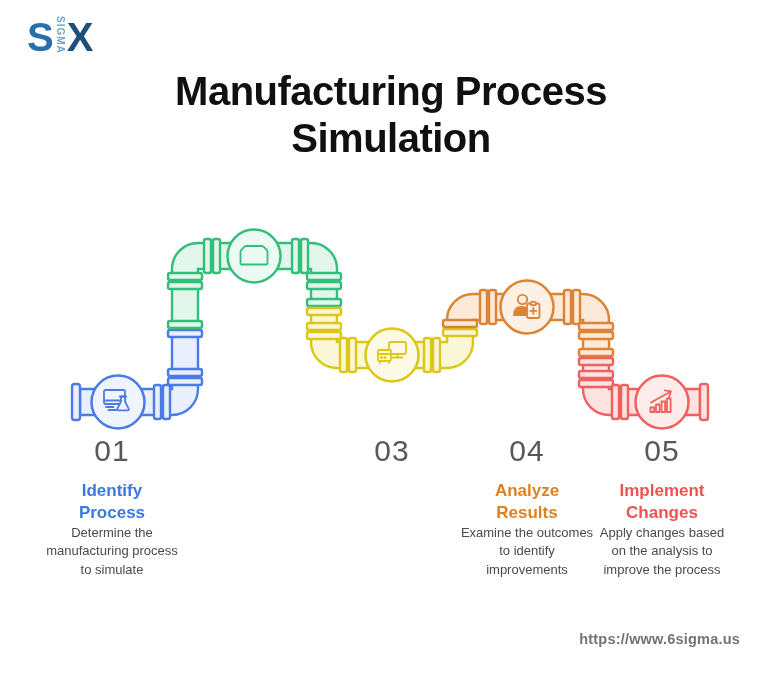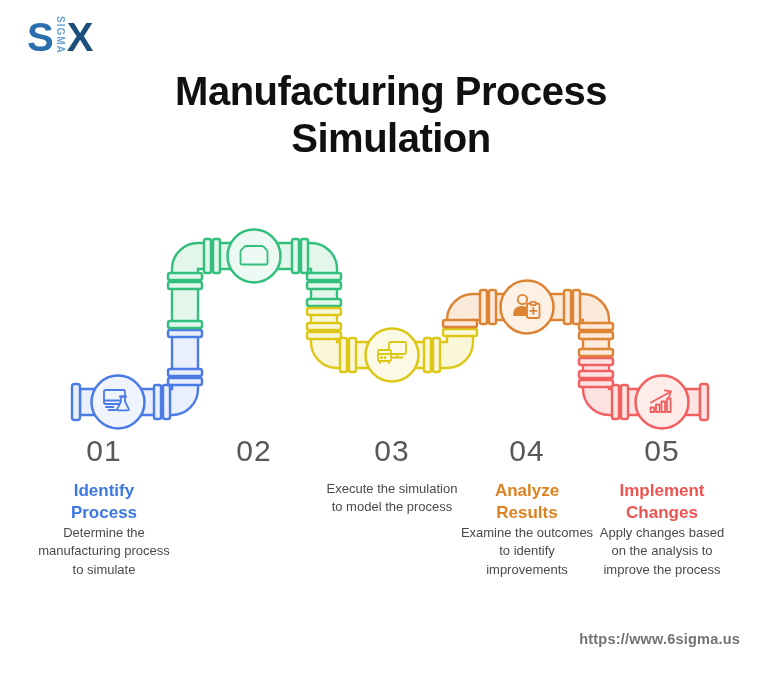--- a/index.html
+++ b/index.html
@@ -39,21 +39,21 @@
   .c4.node{fill:var(--s4n);stroke:var(--s4s);}
   .c5.node{fill:var(--s5n);stroke:var(--s5s);}
   .c1.icon{stroke:var(--s1s);} .c2.icon{stroke:var(--s2s);} .c3.icon{stroke:var(--s3s);}
   .c4.icon{stroke:var(--s4s);} .c5.icon{stroke:var(--s5s);}
   .c1.icon-fill{fill:var(--s1n);stroke:var(--s1s);}
   .c3.icon-fill{fill:var(--s3n);stroke:var(--s3s);}
   .c4.icon-fill{fill:var(--s4n);stroke:var(--s4s);}
   .c4.icon-solid{fill:var(--s4s);stroke:var(--s4s);stroke-width:1.8px;stroke-linejoin:round;}
   
   .col{position:absolute;top:434px;width:136px;text-align:center;}
-  .col1{left:36px;} .col2{left:186px;} .col3{left:324px;} .col4{left:459px;} .col5{left:594px;}
+  .col1{left:44px;} .col2{left:186px;} .col3{left:324px;} .col4{left:459px;} .col5{left:594px;}
   .step-number{font-size:30px;color:#58585a;letter-spacing:1px;margin-bottom:12px;}
   .step-title{font-size:17px;font-weight:700;line-height:1.3;white-space:pre-line;}
   .col1 .step-title{color:var(--s1t);} .col2 .step-title{color:var(--s2t);}
   .col3 .step-title{color:var(--s3t);} .col4 .step-title{color:var(--s4t);}
   .col5 .step-title{color:var(--s5t);}
   .step-desc{font-size:13px;color:#4a4a4a;line-height:1.4;}
   
   .footer-url{
     position:absolute;right:42px;top:631px;font-size:14.5px;font-weight:700;color:#737373;
     letter-spacing:0.2px;cursor:pointer;
@@ -188,25 +188,23 @@
   </g>
 </svg>
 
 <div class="col col1">
   <div class="step-number">01</div>
   <div class="step-title">Identify
 Process</div>
   <div class="step-desc">Determine the manufacturing process to simulate</div>
 </div>
 <div class="col col2">
-  <div class="step-number">02</div>
 </div>
 <div class="col col3">
   <div class="step-number">03</div>
-  <div class="step-desc">Execute the simulation to model the process</div>
 </div>
 <div class="col col4">
   <div class="step-number">04</div>
   <div class="step-title">Analyze
 Results</div>
   <div class="step-desc">Examine the outcomes to identify improvements</div>
 </div>
 <div class="col col5">
   <div class="step-number">05</div>
   <div class="step-title">Implement

